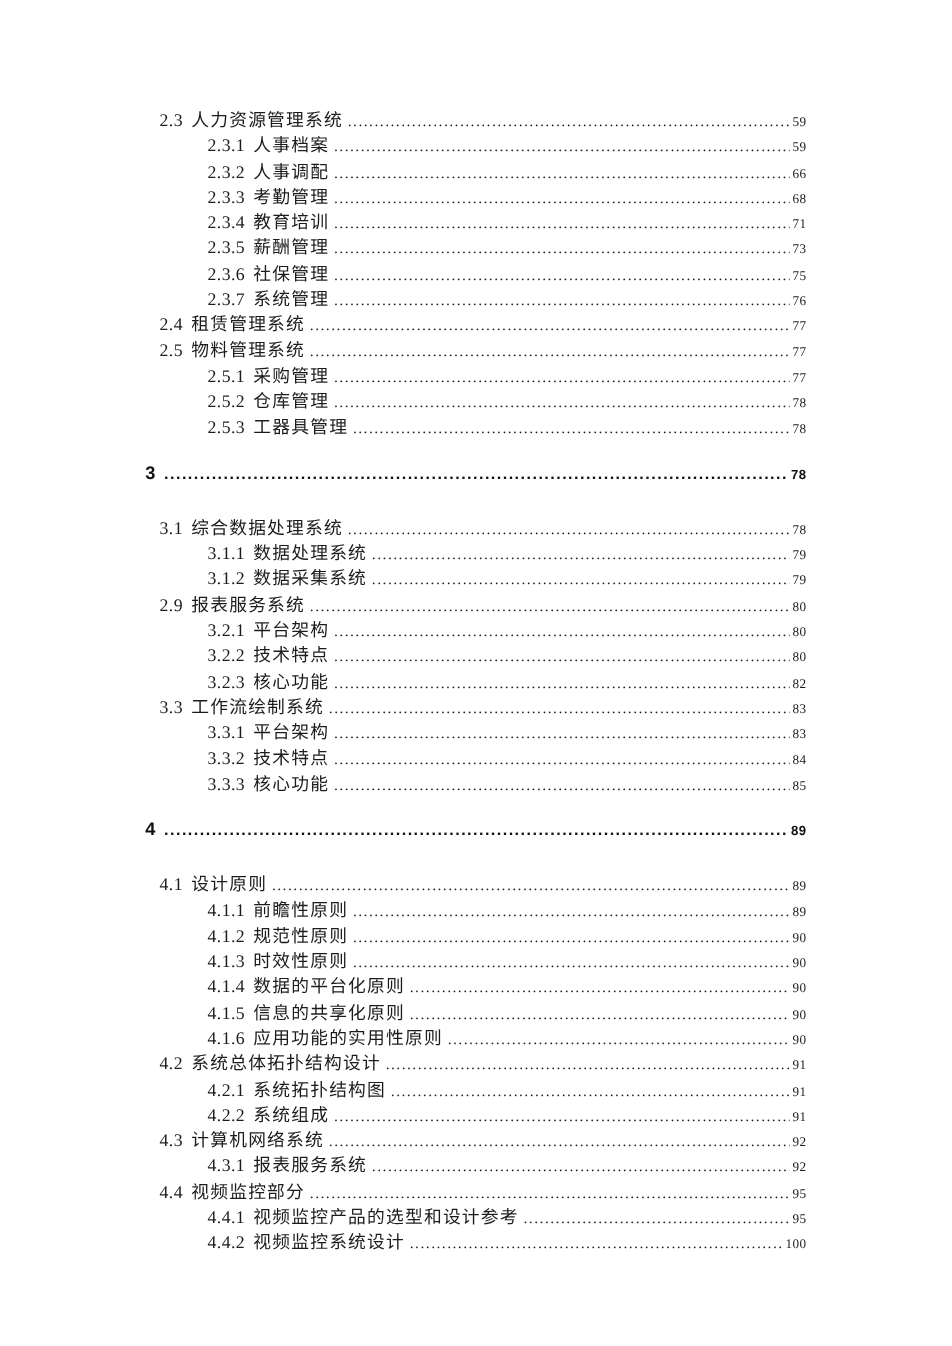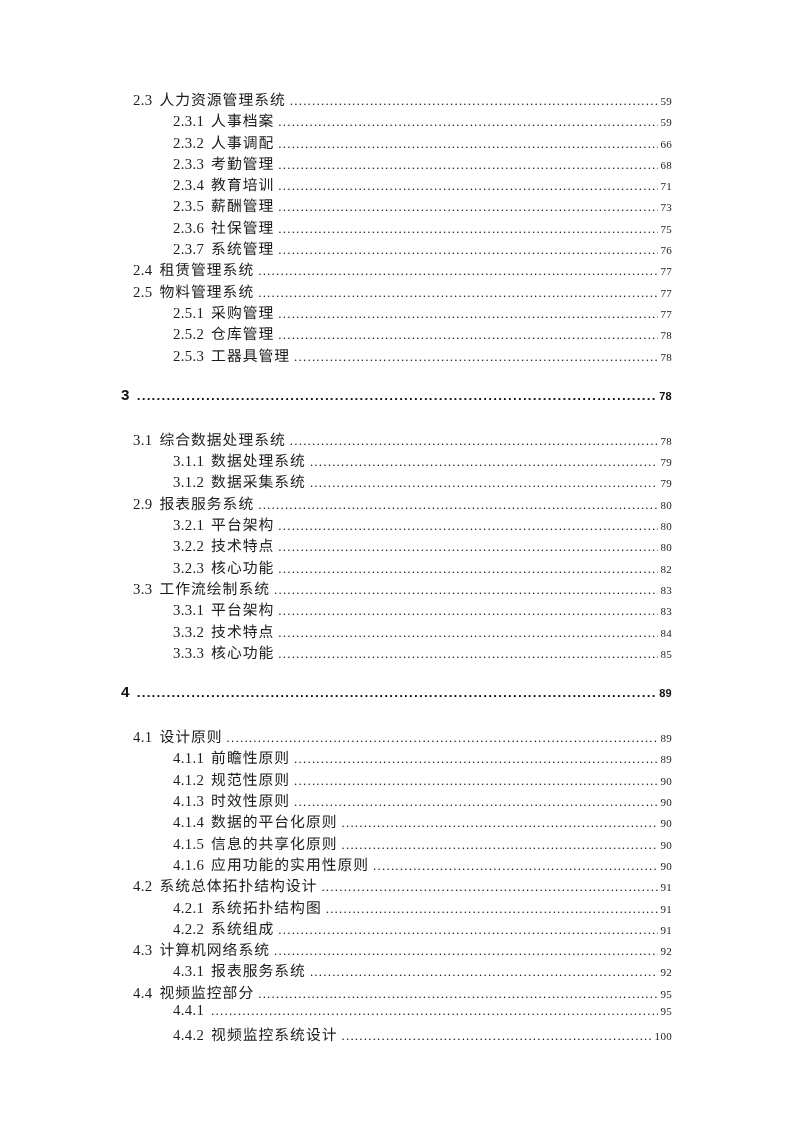--- a/index.html
+++ b/index.html
@@ -318,20 +318,21 @@
         <span class="toc-page-number">92</span>
       </div>
       <div class="toc-row lvl2">
         <span class="toc-entry-number">4.4</span>
         <span class="toc-entry-title">视频监控部分</span>
         <span class="toc-dot-leader">............................................................................................................................................................................................................................................................................................................</span>
         <span class="toc-page-number">95</span>
       </div>
       <div class="toc-row lvl3">
         <span class="toc-entry-number">4.4.1</span>
+        <span class="toc-entry-title">视频监控产品的选型和设计参考</span>
         <span class="toc-dot-leader">............................................................................................................................................................................................................................................................................................................</span>
         <span class="toc-page-number">95</span>
       </div>
       <div class="toc-row lvl3">
         <span class="toc-entry-number">4.4.2</span>
         <span class="toc-entry-title">视频监控系统设计</span>
         <span class="toc-dot-leader">............................................................................................................................................................................................................................................................................................................</span>
         <span class="toc-page-number">100</span>
       </div>
     </div>

